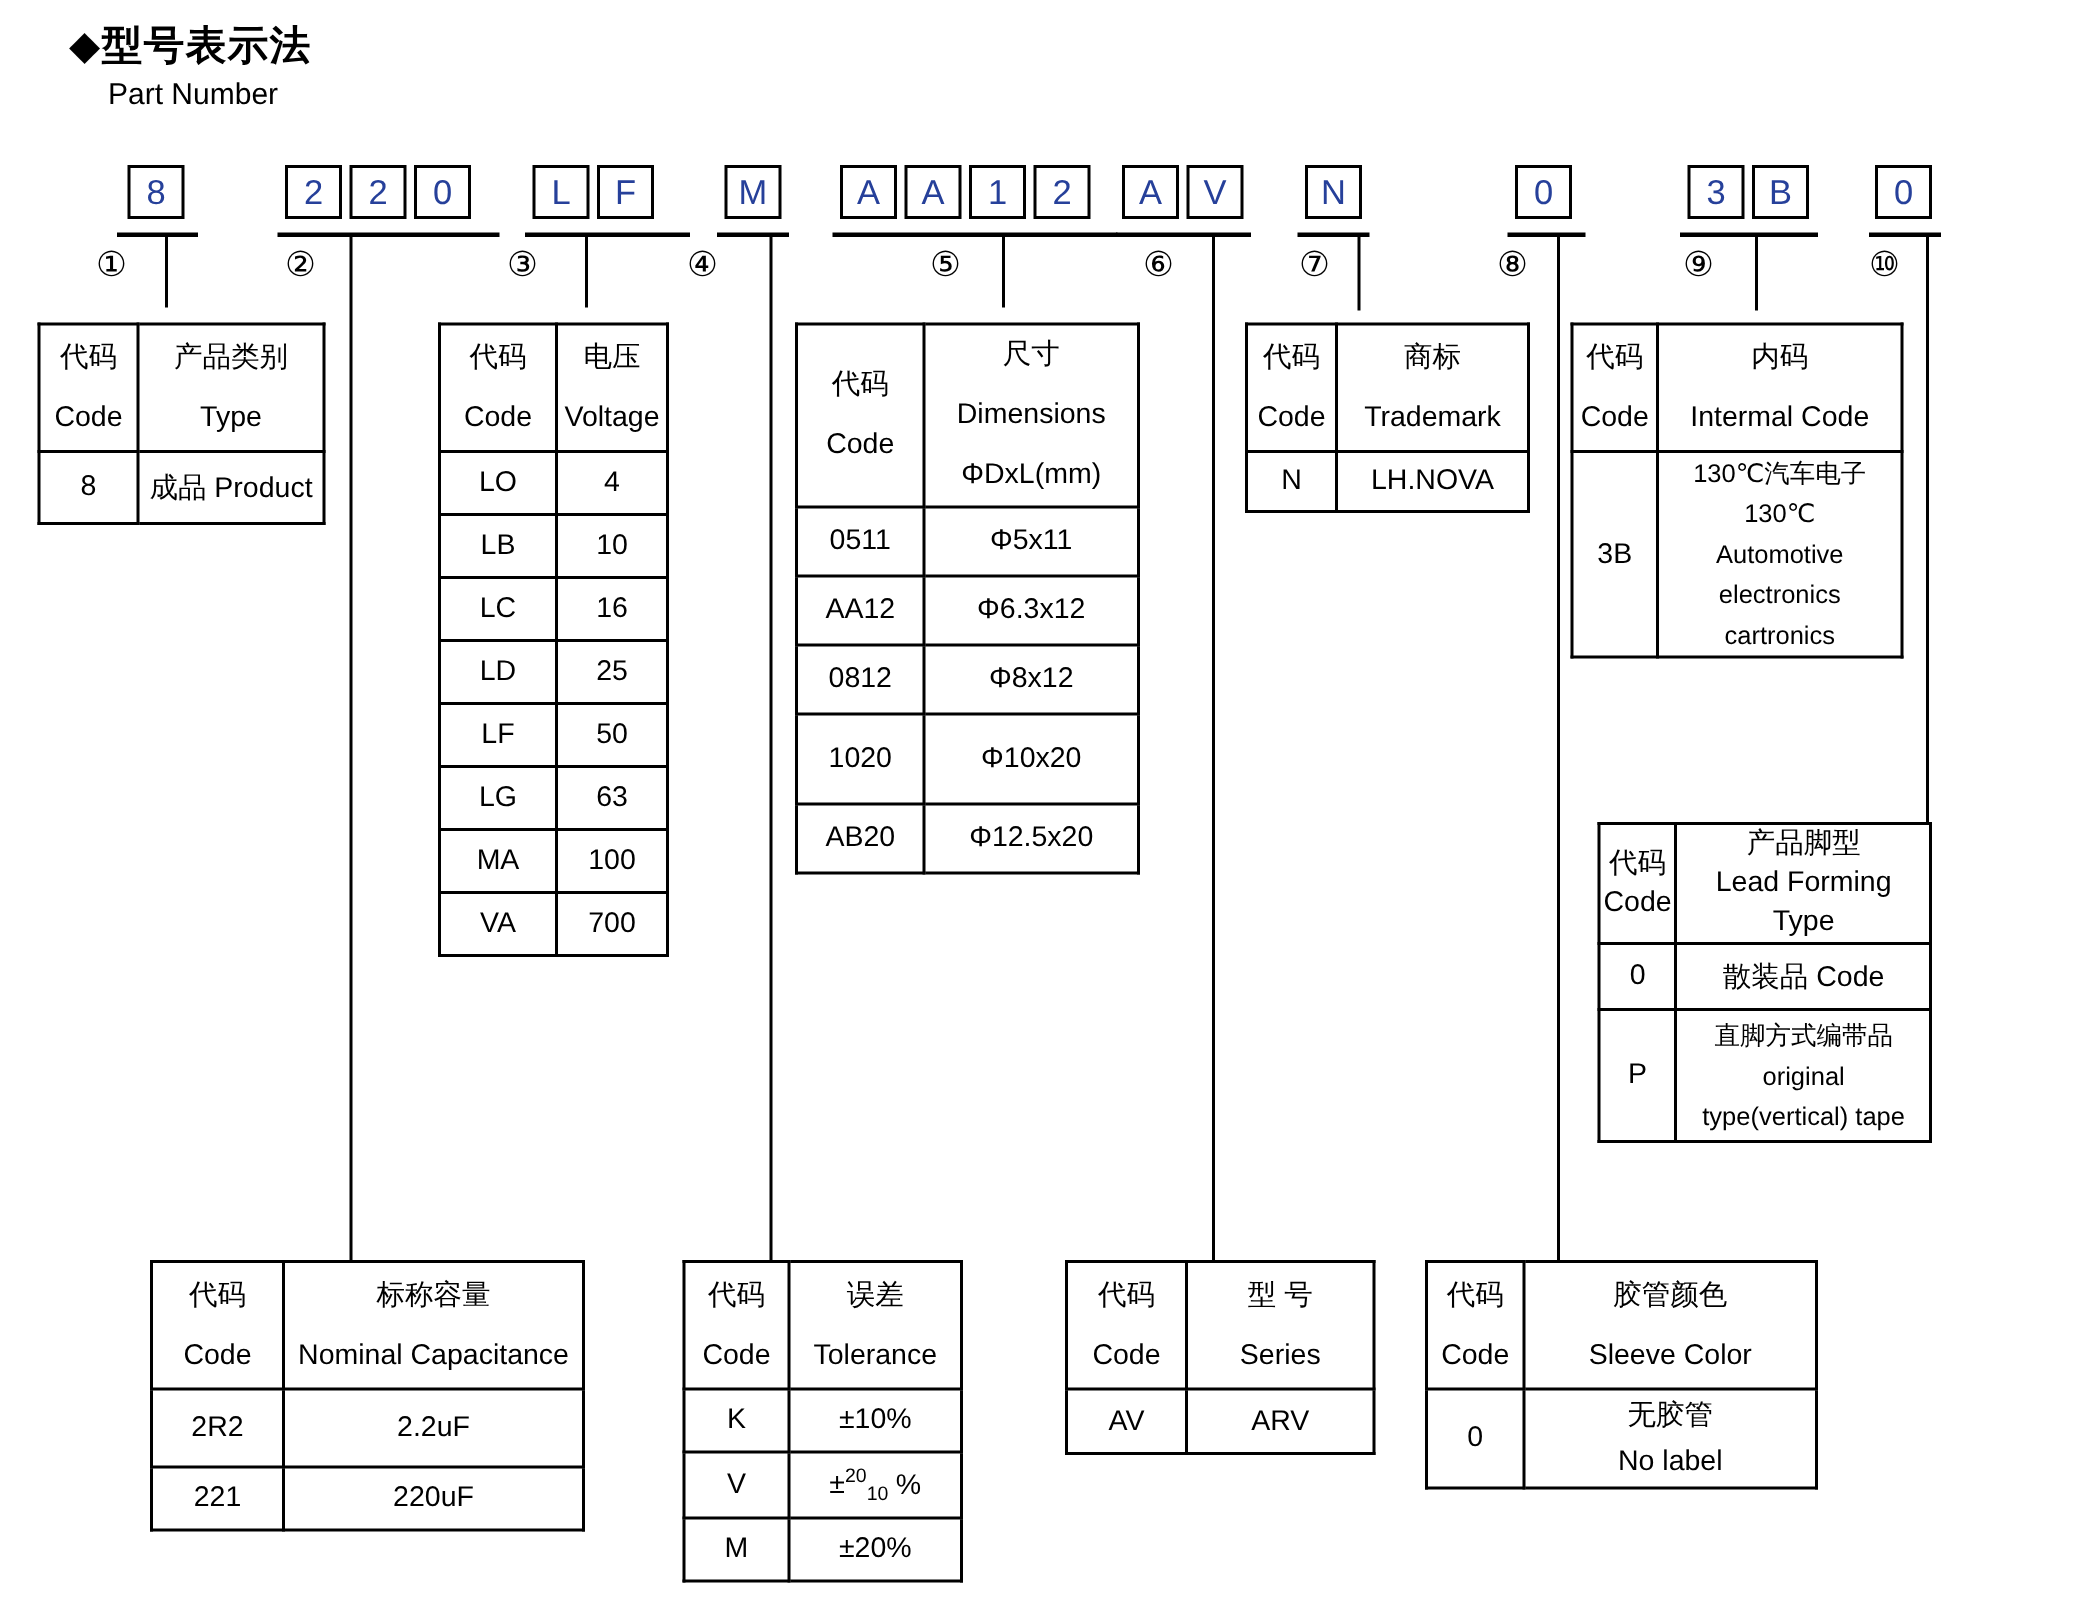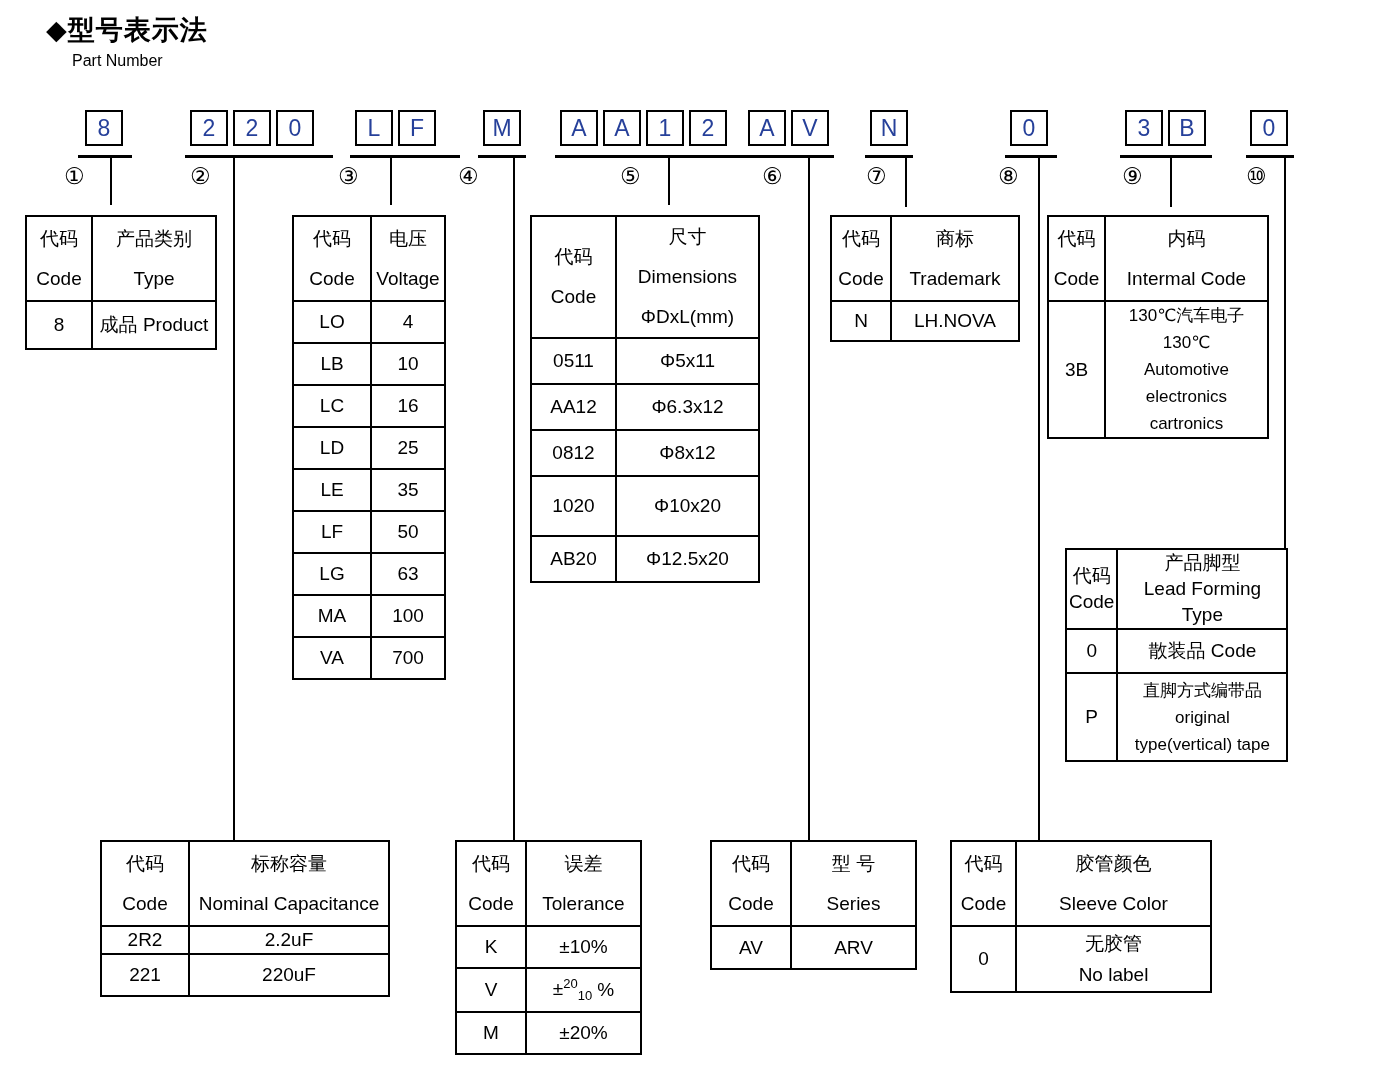--- a/index.html
+++ b/index.html
@@ -1,19 +1,19 @@
 <!DOCTYPE html>
 <html><head>
 <meta charset="utf-8">
 <style>
   html,body{margin:0;padding:0;background:#fff;}
   .page{position:relative;width:1382px;height:1081px;background:#ffffff;
         font-family:"Liberation Sans","DejaVu Sans",sans-serif;color:#000;overflow:hidden;}
   .title-zh{position:absolute;left:46px;top:12px;font-size:27px;font-weight:700;letter-spacing:1px;}
-  .title-en{position:absolute;left:72px;top:52px;font-size:16px;font-weight:400;}
+  .title-en{position:absolute;left:72px;top:52px;font-size:20px;font-weight:400;}
 
   .pn-box{position:absolute;top:110px;width:38px;height:36px;border:2.5px solid #000;
           box-sizing:border-box;display:flex;align-items:center;justify-content:center;
           font-size:23px;color:#26409a;background:#fff;}
   .underline{position:absolute;top:155px;height:2.5px;background:#000;}
   .marker{position:absolute;top:163px;font-size:23px;color:#000;}
   .vline{position:absolute;width:2px;background:#000;}
 
   .tbl{position:absolute;background:#fff;}
   .tbl table{border-collapse:collapse;table-layout:fixed;}
@@ -140,24 +140,20 @@
           </tr>
       <tr style="height:42px">
             <td>LC</td>
             <td>16</td>
           </tr>
       <tr style="height:42px">
             <td>LD</td>
             <td>25</td>
           </tr>
       <tr style="height:42px">
-            <td>LE</td>
-            <td>35</td>
-          </tr>
-      <tr style="height:42px">
             <td>LF</td>
             <td>50</td>
           </tr>
       <tr style="height:42px">
             <td>LG</td>
             <td>63</td>
           </tr>
       <tr style="height:42px">
             <td>MA</td>
             <td>100</td>
@@ -312,21 +308,21 @@
           <tr style="height:85px">
         <th>
           <span class="hline">代码</span>
           <span class="hline">Code</span>
         </th>
         <th>
           <span class="hline">标称容量</span>
           <span class="hline">Nominal Capacitance</span>
         </th>
       </tr>
-      <tr style="height:28px">
+      <tr style="height:52px">
             <td>2R2</td>
             <td>2.2uF</td>
           </tr>
       <tr style="height:42px">
             <td>221</td>
             <td>220uF</td>
           </tr>
     </tbody>
       </table>
   </div>

